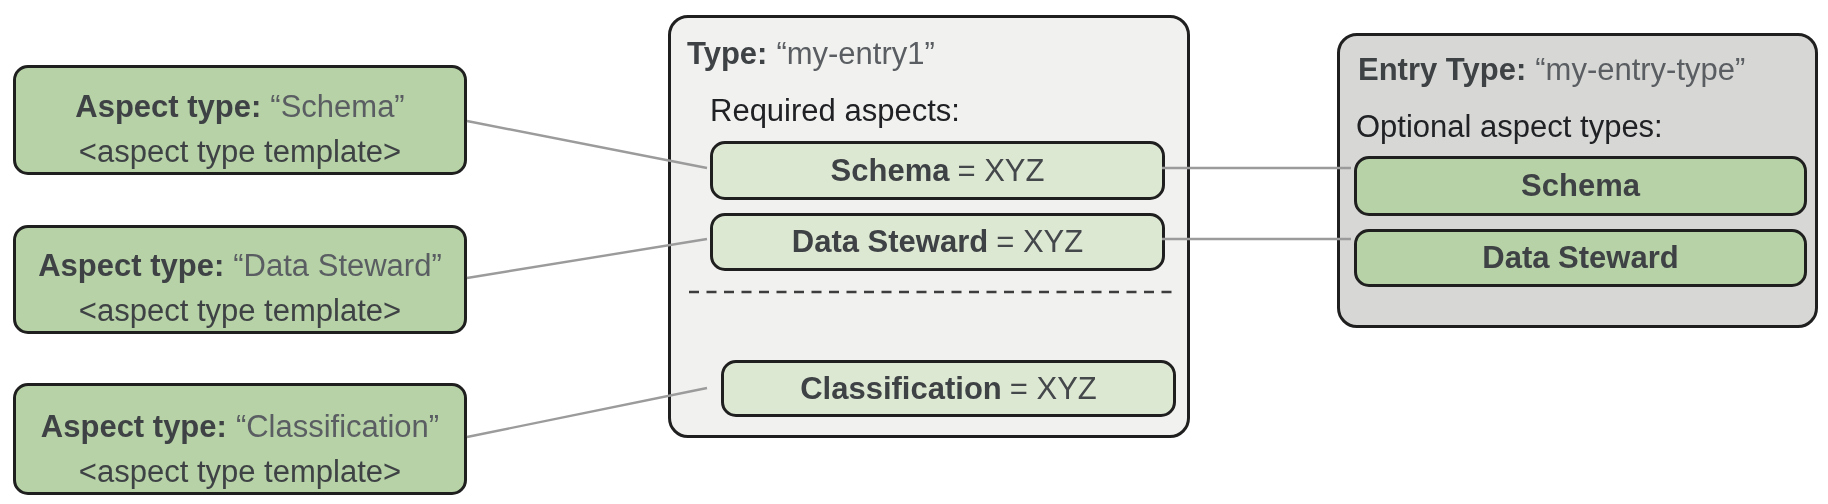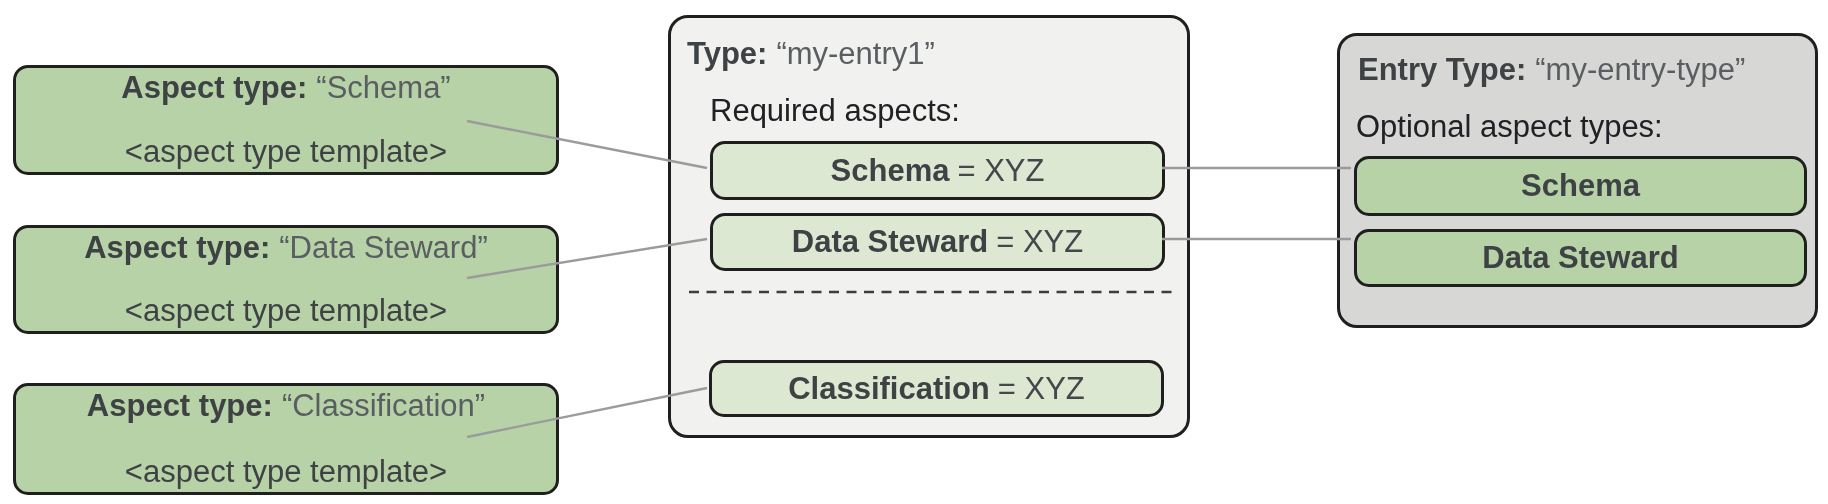--- a/index.html
+++ b/index.html
@@ -8,22 +8,22 @@
     --dash:#3d3d3d; --text_dark:#3f4245; --text_quoted:#5a5e62; --heading:#202124;
   }
   html,body{margin:0;padding:0;background:#ffffff;}
   #canvas{
     position:relative;width:1828px;height:504px;background:#ffffff;overflow:hidden;
     font-family:"Liberation Sans",sans-serif;font-size:31px;color:var(--text_dark);
   }
   .node{position:absolute;box-sizing:border-box;border:3px solid var(--border);}
   
   .aspect-type{
-    left:13px;width:546px;border-radius:15px;background:var(--green_box);
-    display:flex;flex-direction:column;justify-content:space-between;align-items:center;gap:11px;
+    left:13px;width:454px;border-radius:15px;background:var(--green_box);
+    display:flex;flex-direction:column;justify-content:flex-end;align-items:center;gap:5px;
   }
   .aspect-type .line{line-height:40px;white-space:nowrap;}
   .lbl{font-weight:bold;color:var(--text_dark);}
   .quoted{color:var(--text_quoted);margin-left:9px;}
   
   .entry-box{left:668px;top:15px;width:522px;height:423px;border-radius:20px;background:var(--entry_bg);}
   .entry-type-box{left:1337px;top:33px;width:481px;height:295px;border-radius:20px;background:var(--entry_type_bg);}
   .box-title{position:absolute;line-height:40px;white-space:nowrap;}
   .section-heading{position:absolute;line-height:40px;color:var(--heading);white-space:nowrap;}
   
@@ -71,21 +71,21 @@
     <div class="aspect-pill pill-light" style="left:39px;top:195px;width:455px;height:58px;">
       <span class="pill-name">Data Steward</span>
         <span class="pill-suffix">= XYZ</span>
     </div>
 
     <svg class="divider-svg" style="left:18px;top:271px;" width="490" height="6">
       <line x1="0" y1="3" x2="488" y2="3" stroke="#3d3d3d" stroke-width="2.6" stroke-dasharray="10 7.5"></line>
     </svg>
 
 
-    <div class="aspect-pill pill-light" style="left:38px;top:342px;width:455px;height:57px;">
+    <div class="aspect-pill pill-light" style="left:50px;top:342px;width:455px;height:57px;">
       <span class="pill-name">Classification</span>
         <span class="pill-suffix">= XYZ</span>
     </div>
   </div>
 
   <div class="node entry-type-box">
     <div class="box-title" style="left:18px;top:14px;"><span class="lbl">Entry Type:</span><span class="quoted">“my-entry-type”</span></div>
 
     <div class="section-heading" style="left:16px;top:71px;">Optional aspect types:</div>
 

